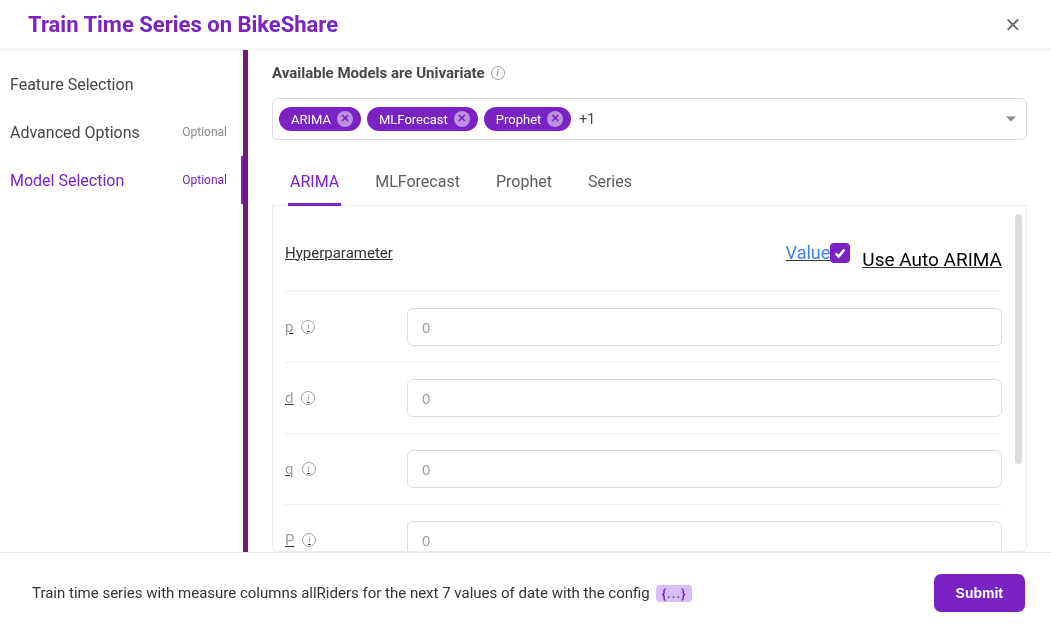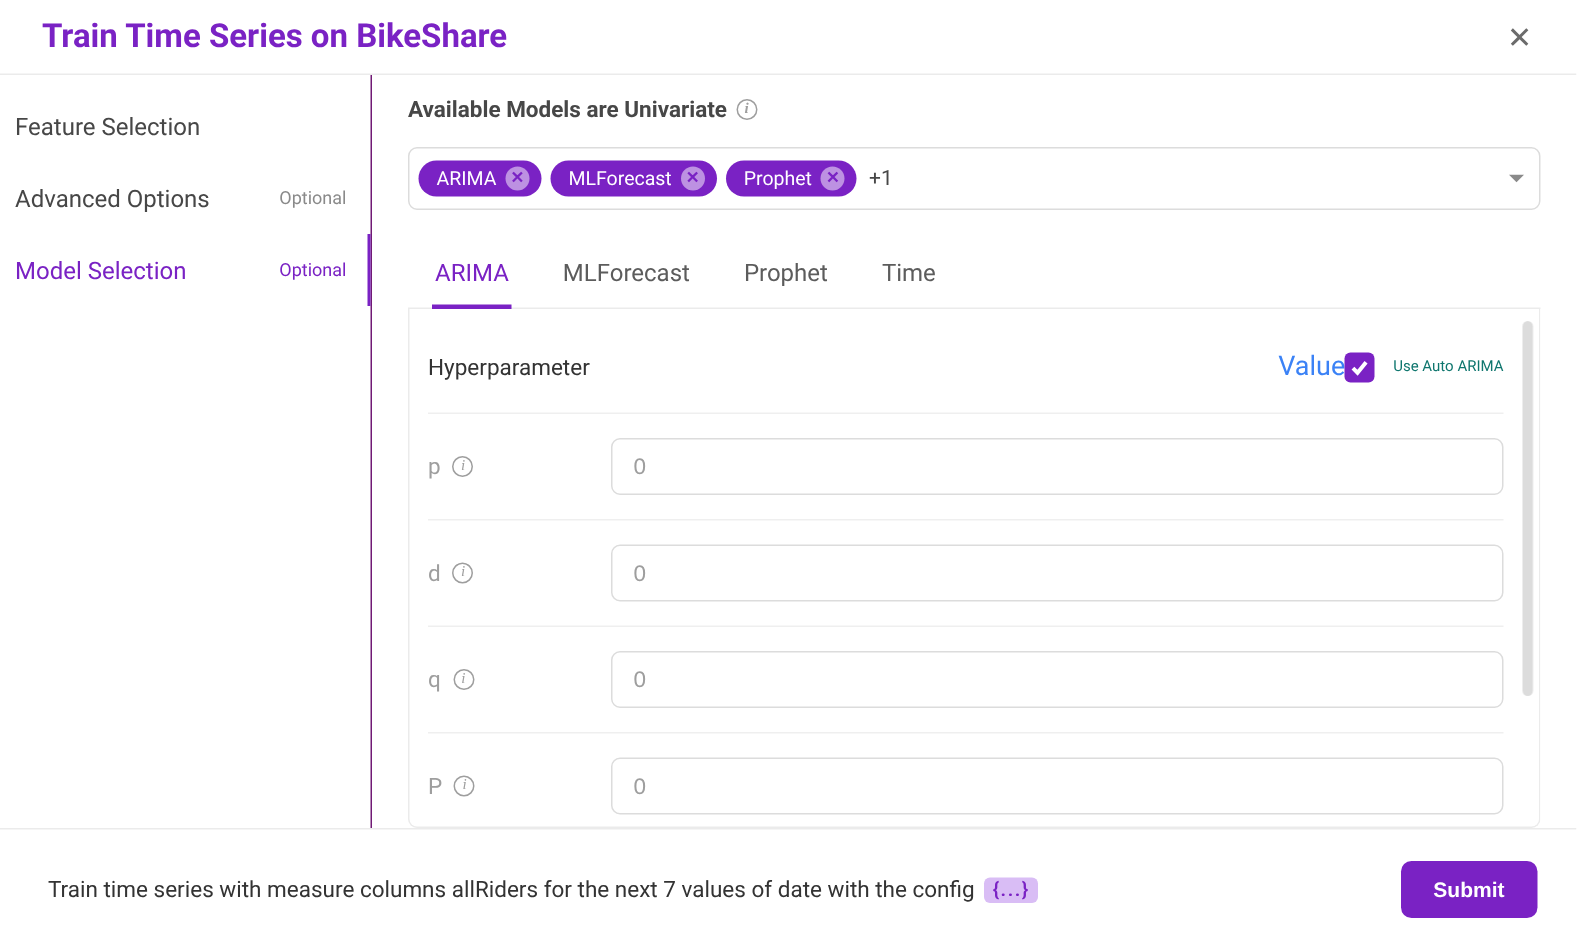--- a/index.html
+++ b/index.html
@@ -32,21 +32,21 @@
     width: 24px;
     text-align: center;
   }
   .body {
     display: flex;
     height: 502px;
   }
   .sidebar {
     width: 248px;
     flex: 0 0 248px;
-    border-right: 1px solid #701a75;
+    border-right: 5px solid #701a75;
     padding-top: 10px;
   }
   .side-item {
     height: 48px;
     display: flex;
     align-items: center;
     justify-content: space-between;
     padding: 0 14px 0 10px;
     font-size: 16px;
     color: #474747;
@@ -170,20 +170,21 @@
     border-bottom-right-radius: 6px;
     padding: 0;
     height: 346px;
     position: relative;
     overflow: hidden;
   }
   .panel-inner {
     height: 100%;
     overflow-y: auto;
     padding: 8px 24px 0 12px;
+    text-decoration: underline;
   }
   .scroll-track {
     position: absolute;
     top: 8px;
     right: 4px;
     width: 7px;
     height: 320px;
     background: transparent;
     border-radius: 4px;
   }
@@ -207,21 +208,21 @@
     gap: 12px;
   }
   .cbx {
     width: 20px; height: 20px;
     border-radius: 4px;
     background: #7a22c4;
     display: flex; align-items: center; justify-content: center;
     cursor: pointer;
   }
   .cbx svg { width: 14px; height: 14px; fill: none; stroke: #fff; stroke-width: 3; }
-  .autoarima-label { font-size: 10px; color: #0f766e; }
+  .autoarima-label { font-size: 19px; color: #000000; margin-top: 14px; }
 
   .param-row {
     display: flex;
     align-items: center;
     border-top: 1px solid #efefef;
     padding: 16px 0;
   }
   .param-name {
     width: 122px;
     display: flex;
@@ -326,21 +327,21 @@
         <span class="chip-x">✕</span>
       </span>
       <span class="plus-n">+1</span>
       <span class="dd-caret"></span>
     </div>
 
     <div class="tabs">
       <div class="tab active">ARIMA</div>
       <div class="tab">MLForecast</div>
       <div class="tab">Prophet</div>
-      <div class="tab">Time</div>
+      <div class="tab">Series</div>
     </div>
 
     <div class="panel">
       <div class="panel-inner">
 
         <div class="param-head">
           <div class="ph-hyper">Hyperparameter</div>
           <div class="ph-value">Value</div>
           <div class="autoarima-wrap">
             <span class="cbx">

